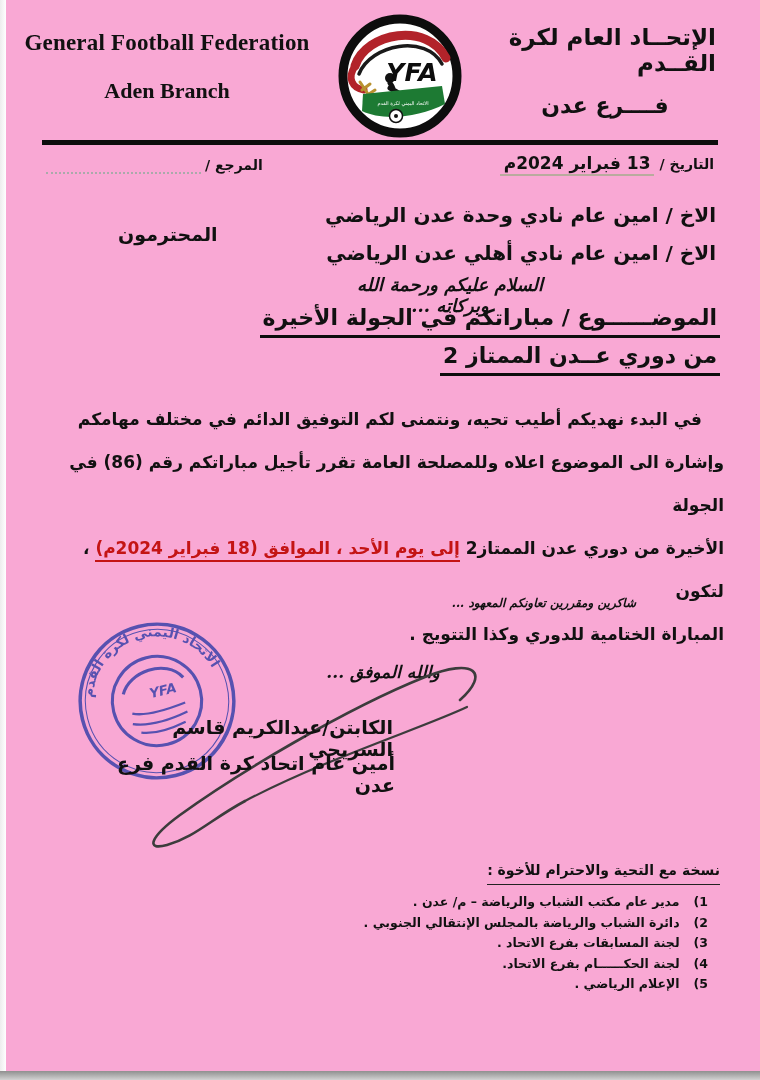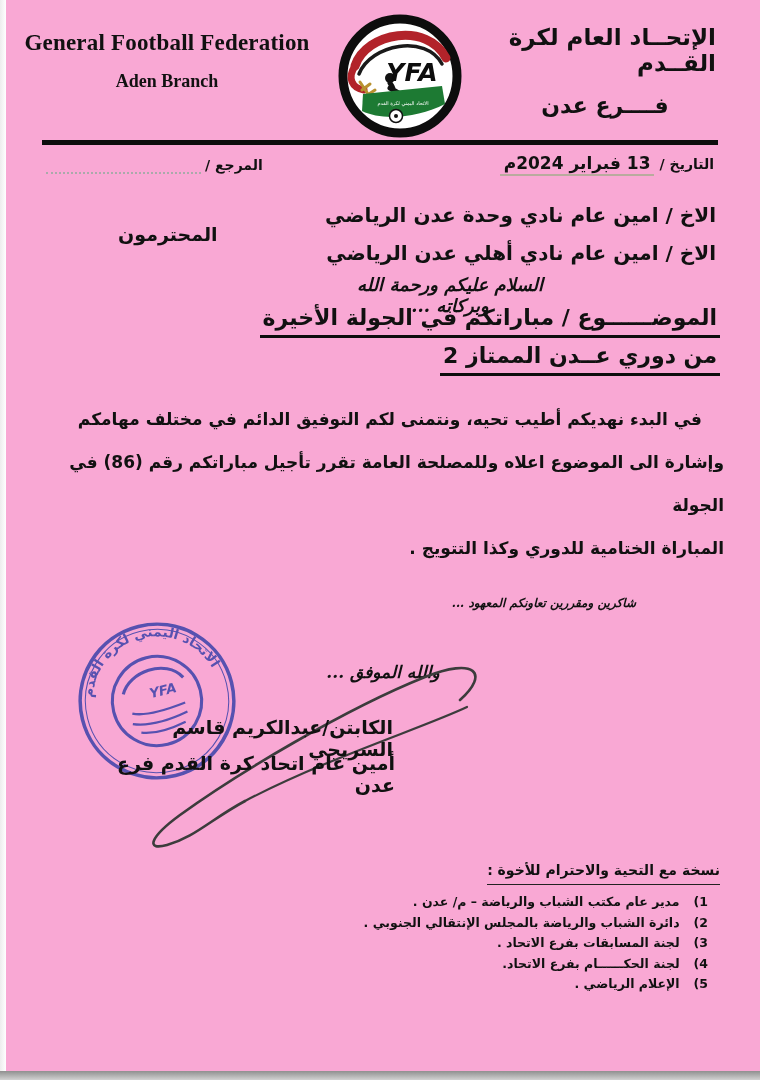--- a/index.html
+++ b/index.html
@@ -9,21 +9,21 @@
   }
   
   .edge-bottom{position:absolute;left:0;right:0;bottom:0;height:9px;
     background:linear-gradient(to bottom,#8f8f8f,#d2d2d2);}
   .edge-left{position:absolute;left:0;top:0;bottom:9px;width:6px;
     background:linear-gradient(to right,#ededed,#ffffff);}
   
   .en-block{position:absolute;left:24px;top:30px;width:286px;text-align:center;
     font-family:"Liberation Serif",serif;font-weight:bold;}
   .en-line1{font-size:23px;letter-spacing:.2px;}
-  .en-line2{font-size:18px;margin-top:15px;font-family:Liberation Serif, serif;}
+  .en-line2{font-size:22px;margin-top:22px;font-family:Liberation Serif, serif;}
   .logo-wrap{position:absolute;left:336px;top:12px;width:128px;height:128px;}
   .ar-block{position:absolute;right:44px;top:24px;width:252px;direction:rtl;font-weight:bold;}
   .ar-line1{font-size:23px;text-align:right;}
   .ar-line2{font-size:22px;text-align:center;margin-top:17px;padding-left:30px;}
   .rule{position:absolute;left:42px;top:140px;width:676px;height:5px;background:#0d0d0d;}
   
   .date-row{position:absolute;right:46px;top:153px;direction:rtl;white-space:nowrap;}
   .date-label{font-size:14px;font-weight:bold;}
   .date-value{font-size:17px;font-weight:bold;border-bottom:2px solid #b9ab9e;padding:0 4px 1px 4px;}
   .ref-label{position:absolute;left:205px;top:157px;font-size:14px;font-weight:bold;direction:rtl;}
@@ -118,20 +118,21 @@
   <div class="greeting script">السلام عليكم ورحمة الله وبركاته ...</div>
 
   <div class="subject">
     <div><span class="u">الموضــــــوع / مباراتكم في الجولة الأخيرة</span></div>
     <div class="line2"><span class="u">من دوري عــدن الممتاز 2</span></div>
   </div>
 
   <div class="body-par">
     <div class="indent">في البدء نهديكم أطيب تحيه، ونتمنى لكم التوفيق الدائم في مختلف مهامكم</div>
     <div>وإشارة الى الموضوع اعلاه وللمصلحة العامة تقرر تأجيل مباراتكم رقم (86) في الجولة</div>
+    <div><span>الأخيرة من دوري عدن الممتاز2 </span><span class="red-u">إلى يوم الأحد ، الموافق (18 فبراير 2024م)</span><span> ، لتكون</span></div>
     <div>المباراة الختامية للدوري وكذا التتويج .</div>
   </div>
 
   <div class="thanks script">شاكرين ومقررين تعاونكم المعهود ...</div>
   <div class="blessing script">والله الموفق ...</div>
 
   <svg class="stamp" viewBox="-80 -80 160 160">
     <defs>
       <path id="arcTop" d="M -57,24 A 62 62 0 1 1 57,24" fill="none"></path>
     </defs>

